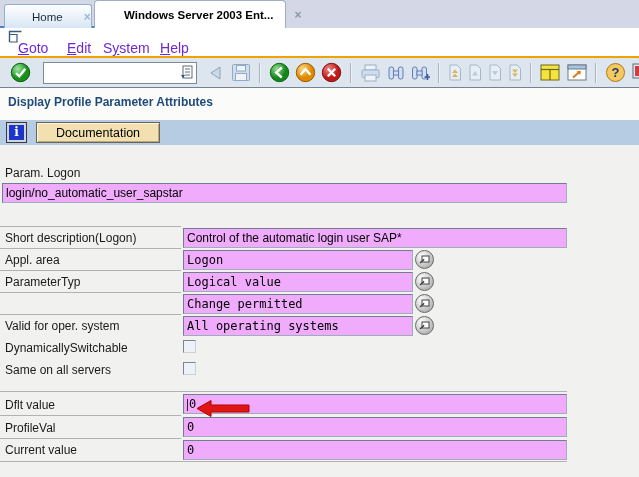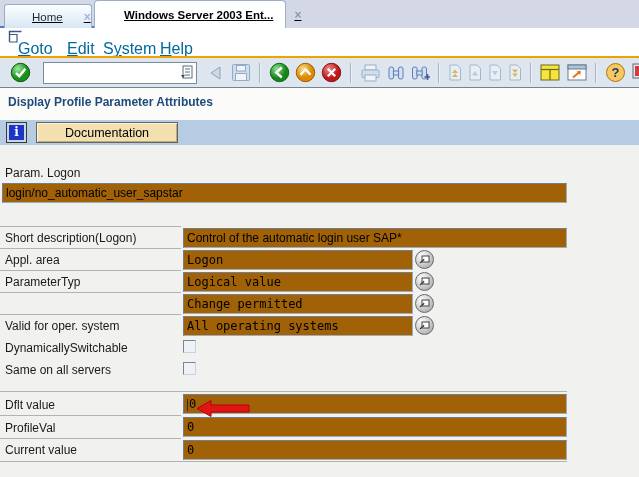--- a/index.html
+++ b/index.html
@@ -2,35 +2,35 @@
 <html><head>
 <meta charset="utf-8">
 <style>
   html,body{margin:0;padding:0;background:#e8e8e8;}
   .page{position:relative;width:639px;height:477px;background:#f1f1ef;
         font-family:"Liberation Sans",sans-serif;overflow:hidden;font-size:12px;color:#000;}
 
   
   .tabstrip{position:absolute;left:0;top:0;width:639px;height:28px;background:#d4d8e6;}
   .tab-underline{position:absolute;left:0;top:26px;width:94px;height:2px;background:#4f7fc0;}
-  .tab{box-sizing:border-box;display:flex;align-items:center;gap:21px;text-decoration:underline;}
+  .tab{box-sizing:border-box;display:flex;align-items:center;gap:21px;}
   .tab-home{position:absolute;left:4px;top:4px;width:88px;height:24px;
             background:linear-gradient(#fdfeff,#d8e6f4);border:1px solid #8fb0d0;border-bottom:none;
             border-radius:3px 3px 0 0;padding:0 6px;}
   .tab-home .tab-label{font-size:11.5px;color:#1c2a3a;}
   .tab-home .tab-close{margin-left:auto;color:#9cb6d4;font-weight:bold;font-size:12px;cursor:default;}
   .tab-active{position:absolute;left:94px;top:0;width:192px;height:28px;background:#fff;
               border:1px solid #9daec6;border-bottom:none;border-radius:4px 4px 0 0;padding:0 8px;z-index:2;}
   .tab-active .tab-label{font-size:11.5px;font-weight:bold;color:#000;white-space:nowrap;}
   .tab-active .tab-close{margin-left:auto;color:#8a9aa8;font-weight:bold;font-size:12px;}
 
   
   .menurow{position:absolute;left:0;top:28px;width:639px;height:28px;background:#fff;}
   .ctrlmenu{position:absolute;left:8px;top:30px;width:15px;height:13px;}
-  .menu-item{position:absolute;top:40px;font-size:16px;color:#0369a1;cursor:default;white-space:nowrap;}
+  .menu-item{position:absolute;top:40px;font-size:14px;color:#6d28d9;cursor:default;white-space:nowrap;}
   .menu-item u{text-decoration:underline;}
 
   .orange-line{position:absolute;left:0;top:56px;width:639px;height:2px;background:#f0a300;}
 
   
   .toolbar{position:absolute;left:0;top:58px;width:639px;height:30px;background:#dde5ee;
            border-bottom:1px solid #78828e;box-sizing:border-box;display:flex;align-items:center;}
   .tbtn{display:flex;align-items:center;justify-content:center;flex:0 0 auto;}
   .tsep{width:1px;height:20px;background:#a8b4c0;border-right:1px solid #eef2f6;margin:0 4px 0 8px;flex:0 0 auto;}
   .cmd{position:relative;width:152px;height:20px;background:#fff;border:1px solid #7a8a99;
@@ -44,25 +44,25 @@
   .page-title{position:absolute;left:8px;top:95px;font-size:12px;font-weight:bold;color:#1f4a7a;}
   .apptoolbar{position:absolute;left:0;top:120px;width:639px;height:25px;background:#b6cce2;
               display:flex;align-items:center;}
   .btn-info{margin-left:6px;width:21px;height:21px;box-sizing:border-box;border:1px solid #3a3a3a;
             background:#cdd6de;display:flex;align-items:center;justify-content:center;}
   .btn-info .inner{width:15px;height:15px;background:#1a35c8;color:#fff;
                    font-family:"DejaVu Serif",serif;font-weight:bold;font-size:12px;line-height:15px;
                    text-align:center;}
   .btn-doc{margin-left:9px;height:21px;box-sizing:border-box;background:#f2e0b0;border:1px solid #66665a;
            box-shadow:inset 1px 1px 0 #fcf4dc, inset -1px -1px 0 #bfa878;
-           font-size:12.5px;color:#000;display:flex;align-items:center;padding:0 28px;}
+           font-size:12.5px;color:#000;display:flex;align-items:center;padding:0 19px;}
 
   
   .lbl{position:absolute;font-size:12px;color:#1a1a1a;white-space:nowrap;}
-  .fld{position:absolute;box-sizing:border-box;background:#a16207;height:20px;
+  .fld{position:absolute;box-sizing:border-box;background:#f0abfc;height:20px;
        border:1px solid #9fadba;border-top-color:#6f7f8d;border-left-color:#6f7f8d;
        padding:2px 3px 0 3px;font-size:12px;white-space:nowrap;overflow:hidden;}
   .fld.mono{font-family:"DejaVu Sans Mono",monospace;font-size:12px;}
   .sepline{position:absolute;height:1px;background:#b2b2b2;}
   .checkbox{position:absolute;width:13px;height:13px;box-sizing:border-box;background:#eef2f6;
             border:1px solid;border-color:#7a8694 #c8d2da #c8d2da #7a8694;}
   .f4btn{position:absolute;width:19px;height:19px;border-radius:50%;box-sizing:border-box;
          border:1px solid #6a6a6a;
          background:radial-gradient(circle at 35% 30%, #ffffff 0%, #d8d8d8 40%, #9a9a9a 100%);
          display:flex;align-items:center;justify-content:center;}

